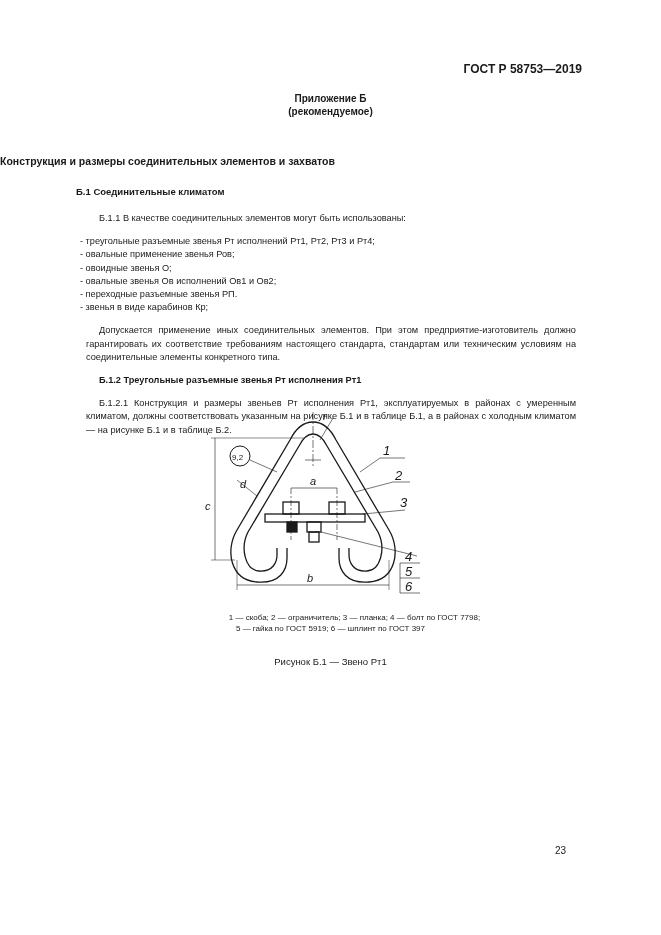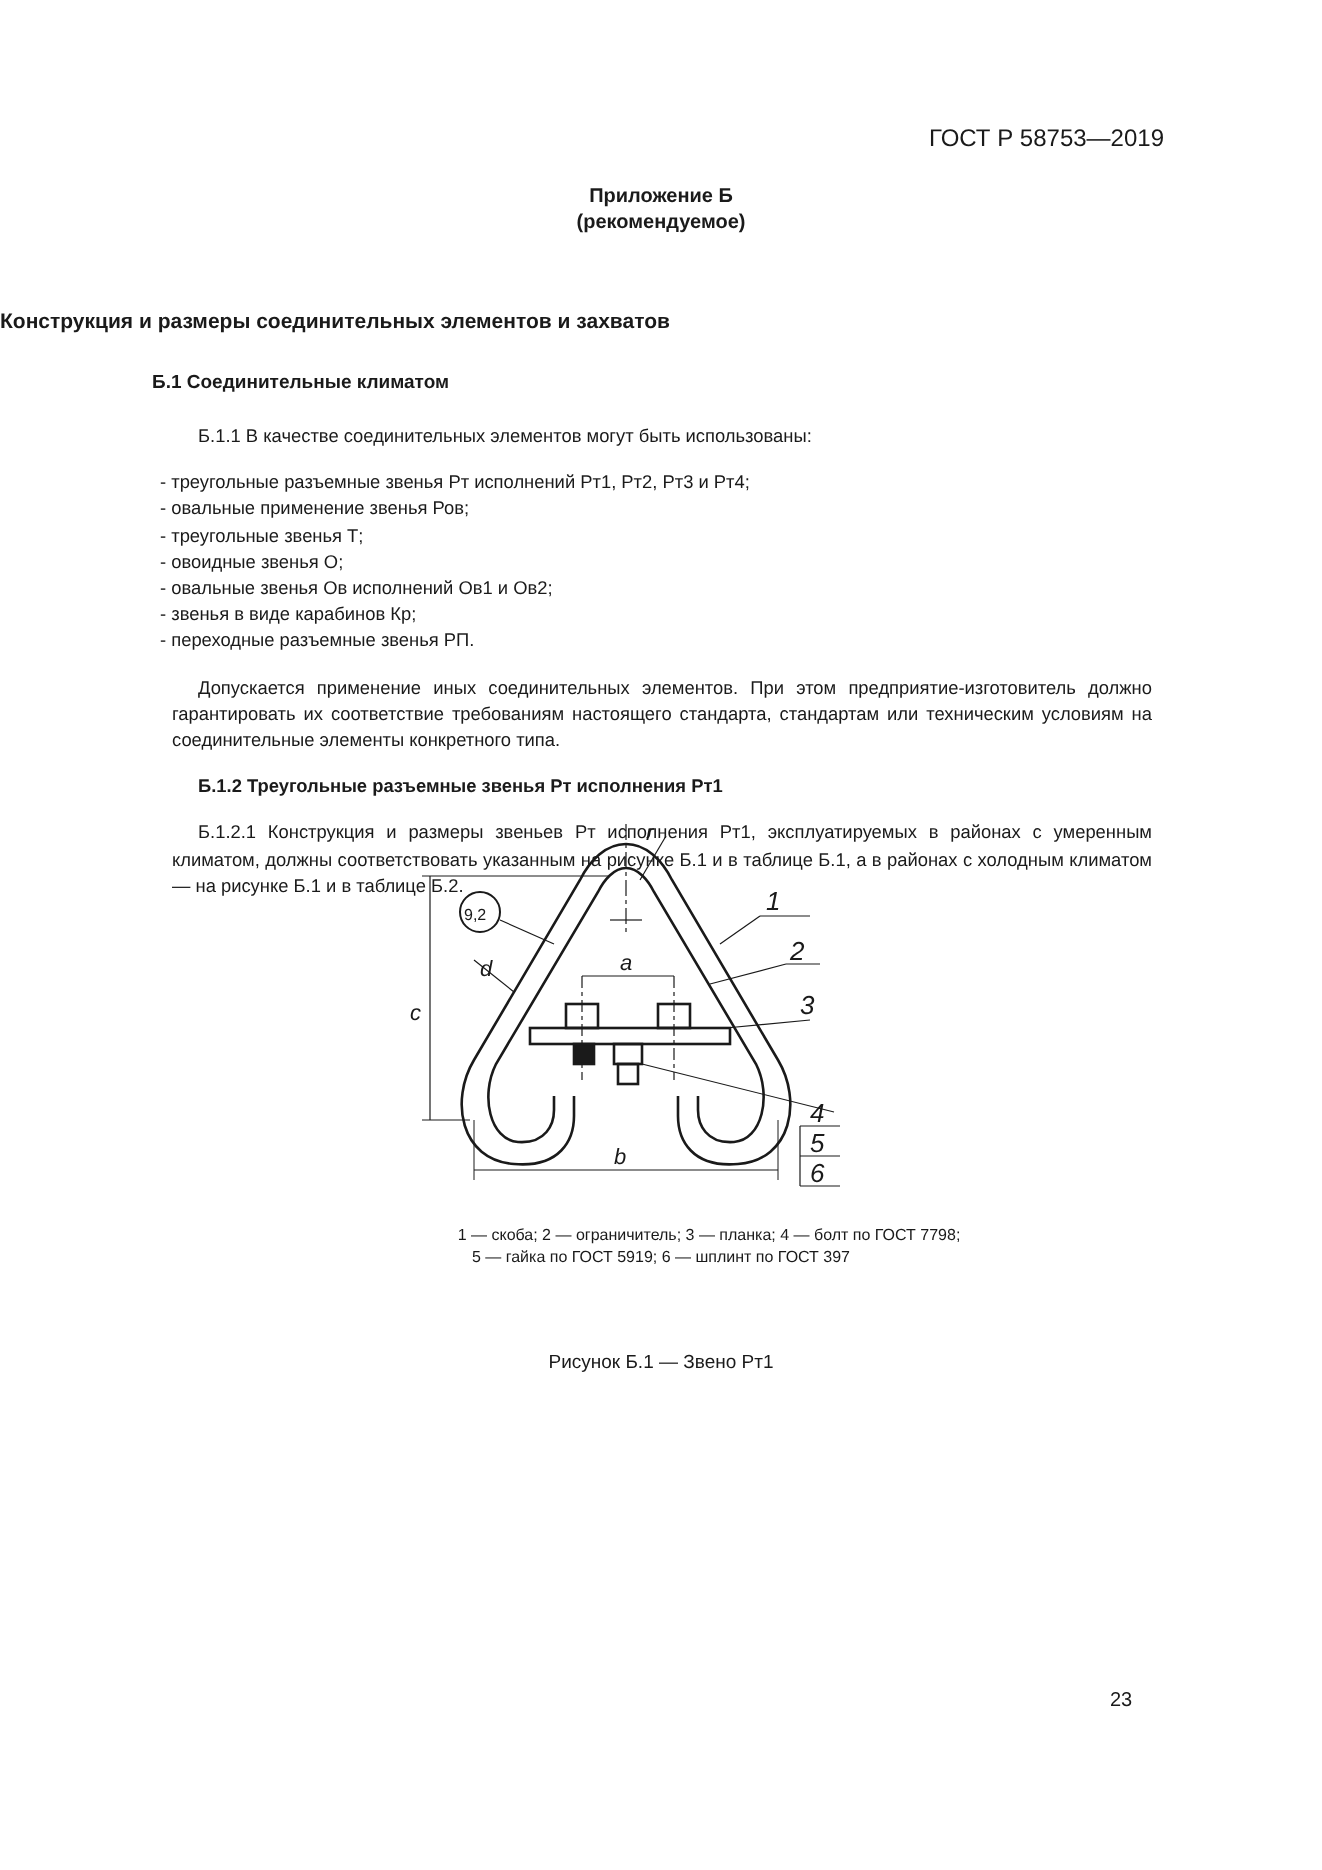--- a/index.html
+++ b/index.html
@@ -1,54 +1,53 @@
 <!DOCTYPE html>
 <html><head>
 <meta charset="utf-8">
 <style>
   html, body { margin: 0; padding: 0; background: #ffffff; }
   body { width: 661px; height: 935px; position: relative; overflow: hidden;
          font-family: "Liberation Sans", sans-serif; color: #1a1a1a; }
   .abs { position: absolute; }
-  .std { left: 0; right: 79px; top: 62px; text-align: right; font-weight: normal; font-size: 12px; }
+  .std { left: 0; right: 79px; top: 62px; text-align: right; font-weight: bold; font-size: 12px; }
   .appx { left: 0; right: 0; text-align: center; font-weight: bold; font-size: 10px; }
   .title { left: 0; right: 0; top: 155px; text-align: left; font-weight: bold; font-size: 10.5px; }
   .sec { left: 76px; font-weight: bold; font-size: 9.5px; }
   .txt { font-size: 9.2px; line-height: 13.2px; }
   .body { left: 76px; width: 510px; }
   .para { text-indent: 13px; text-align: justify; margin: 10px; }
   ul.lst { list-style: none; margin: 4px; padding: 0; }
   .sub { font-weight: bold; }
   .caption { left: 0; right: 0; text-align: center; font-size: 8px; line-height: 11px; }
-  .figcap { left: 0; right: 0; top: 676px; text-align: center; font-size: 9.5px; }
+  .figcap { left: 0; right: 0; top: 656px; text-align: center; font-size: 9.5px; }
   .pnum { left: 555px; top: 845px; font-size: 10px; }
   svg text { font-family: "Liberation Sans", sans-serif; }
 </style>
 </head>
 <body>
 
 <div class="abs std">ГОСТ Р 58753—2019</div>
 
 <div class="abs appx" style="top:93px;">Приложение Б</div>
 <div class="abs appx" style="top:106px;">(рекомендуемое)</div>
 
 <div class="abs title">Конструкция и размеры соединительных элементов и захватов</div>
 
 <div class="abs sec" style="top:186px;">Б.1  Соединительные климатом</div>
 
 <div class="abs body txt" style="top:202px;">
   <p class="para">Б.1.1  В качестве соединительных элементов могут быть использованы:</p>
   <ul class="lst">
     <li>- треугольные разъемные звенья Рт исполнений Рт1, Рт2, Рт3 и Рт4;</li>
     <li>- овальные применение звенья Ров;</li>
-    <li>- треугольные звенья Т;</li>
     <li>- овоидные звенья О;</li>
     <li>- овальные звенья Ов исполнений Ов1 и Ов2;</li>
+    <li>- переходные разъемные звенья РП.</li>
     <li>- звенья в виде карабинов Кр;</li>
-    <li>- переходные разъемные звенья РП.</li>
   </ul>
   <p class="para">Допускается применение иных соединительных элементов. При этом предприятие-изготовитель должно гарантировать их соответствие требованиям настоящего стандарта, стандартам или техническим условиям на соединительные элементы конкретного типа.</p>
   <p class="para sub">Б.1.2  Треугольные разъемные звенья Рт исполнения Рт1</p>
   <p class="para">Б.1.2.1  Конструкция и размеры звеньев Рт исполнения Рт1, эксплуатируемых в районах с умеренным климатом, должны соответствовать указанным на рисунке Б.1 и в таблице Б.1, а в районах с холодным климатом — на рисунке Б.1 и в таблице Б.2.</p>
 </div>
 
 <svg class="abs" style="left:195px; top:410px;" width="240" height="195" viewBox="0 0 240 195" fill="none" stroke="#1a1a1a" stroke-width="1.3">
 
   <path d="M118 12 C108 12 100 20 95 30 L42 120 C30 140 35 170 62 172 C85 174 92 160 92 148 L92 138"></path>
   <path d="M118 12 C128 12 136 20 141 30 L194 120 C206 140 201 170 174 172 C151 174 144 160 144 148 L144 138"></path>

